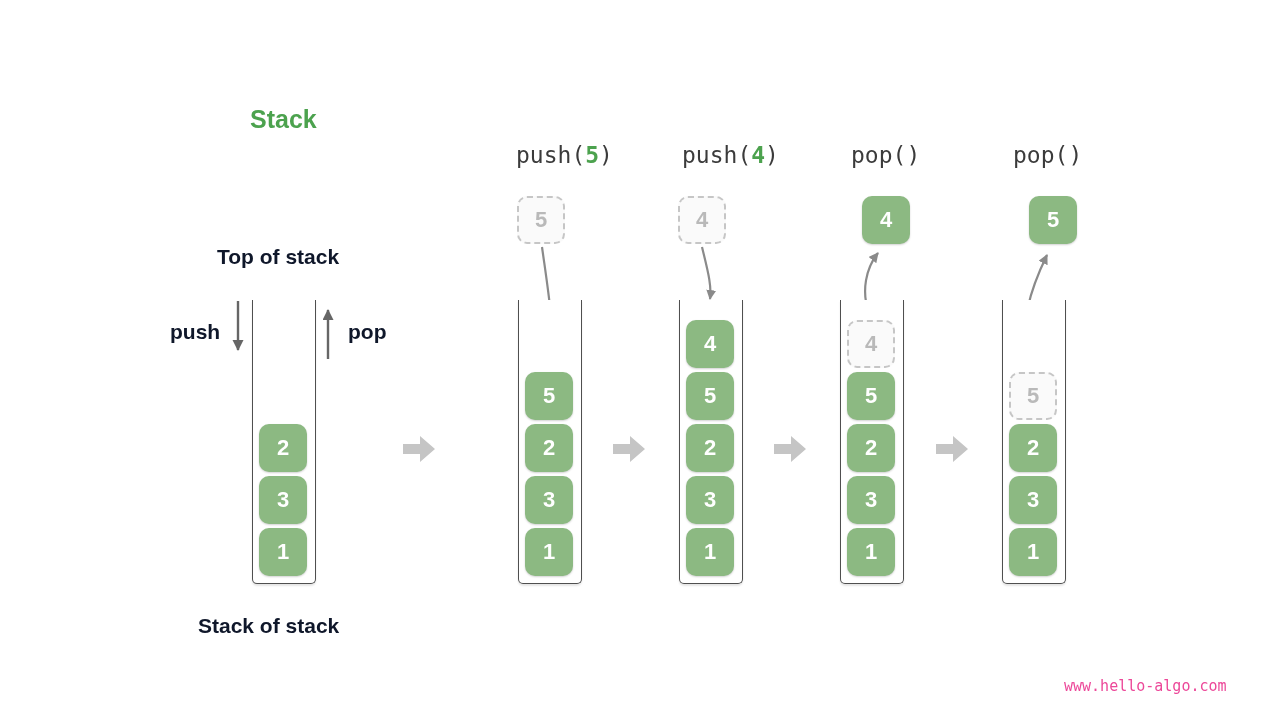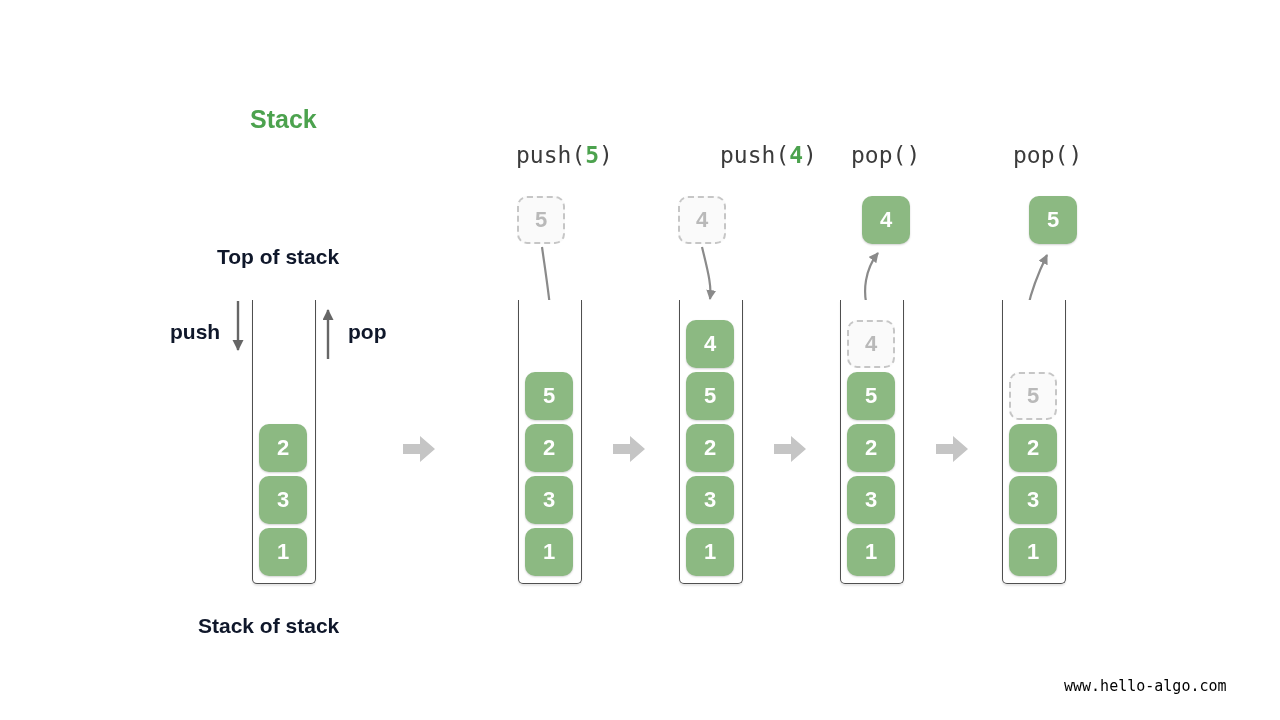--- a/index.html
+++ b/index.html
@@ -13,21 +13,21 @@
   .lbl{position:absolute;font-size:21px;font-weight:bold;color:#0f172a;white-space:nowrap;}
   .lbl-top{left:217px;top:245px;}
   .lbl-bottom{left:198px;top:614px;}
   .lbl-push{left:170px;top:320px;}
   .lbl-pop{left:340px;top:320px;margin-left:8px;}
 
   
   .op{position:absolute;top:142px;font-family:"DejaVu Sans Mono","Liberation Mono",monospace;
       font-size:23px;color:#3B3B3B;white-space:nowrap;}
   .op .arg{color:#4CA24E;font-weight:bold;}
-  .op1{left:516px;text-align:center;} .op2{left:720px;} .op3{left:851px;} .op4{left:1013px;}
+  .op1{left:516px;text-align:center;} .op2{left:682px;} .op3{left:851px;} .op4{left:1013px;}
 
   
   .stack-container{position:absolute;top:300px;width:62px;height:283px;background:#fff;
       border-left:1.5px solid #4F4F4F;border-right:1.5px solid #4F4F4F;border-bottom:1.5px solid #4F4F4F;
       border-radius:0 0 5px 5px;box-shadow:0 2px 2px rgba(0,0,0,0.10);}
   .s1{left:252px;} .s2{left:518px;} .s3{left:679px;} .s4{left:840px;} .s5{left:1002px;}
 
   
   .cell{position:absolute;left:6px;width:48px;height:48px;border-radius:10px;box-sizing:border-box;
       display:flex;align-items:center;justify-content:center;
@@ -41,21 +41,21 @@
       display:flex;align-items:center;justify-content:center;font-size:22px;font-weight:bold;}
   .float-cell.dashed{background:#FAFAFA;border:2px dashed #C6C6C6;color:#B9B9B9;}
   .float-cell.solid{background:#8CB982;color:#fff;box-shadow:0 1px 2px rgba(0,0,0,0.18);}
   .f1{left:517px;} .f2{left:678px;} .f3{left:862px;} .f4{left:1029px;}
 
   
   .arrow-layer{position:absolute;left:0;top:0;width:1280px;height:720px;pointer-events:none;}
 
   
   .watermark{position:absolute;left:1064px;top:677px;font-family:"DejaVu Sans Mono","Liberation Mono",monospace;
-      font-size:15px;color:#000000;white-space:nowrap;}
+      font-size:15px;color:#ec4899;white-space:nowrap;}
 </style>
 </head>
 <body>
 
 <div class="stage">
 
   <svg class="arrow-layer" viewBox="0 0 1280 720">
     <defs>
       <marker id="headGray" markerUnits="userSpaceOnUse" markerWidth="13" markerHeight="13" refX="9" refY="5" orient="auto">
         <path d="M0,0 L10,5 L0,10 Z" fill="#8A8A8A"></path>

